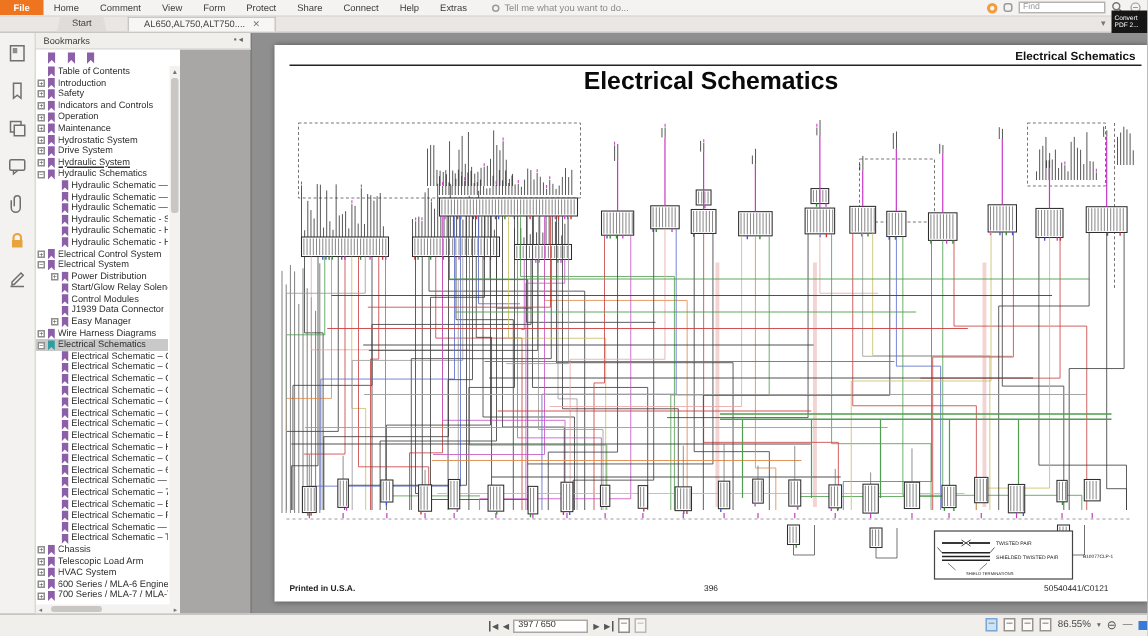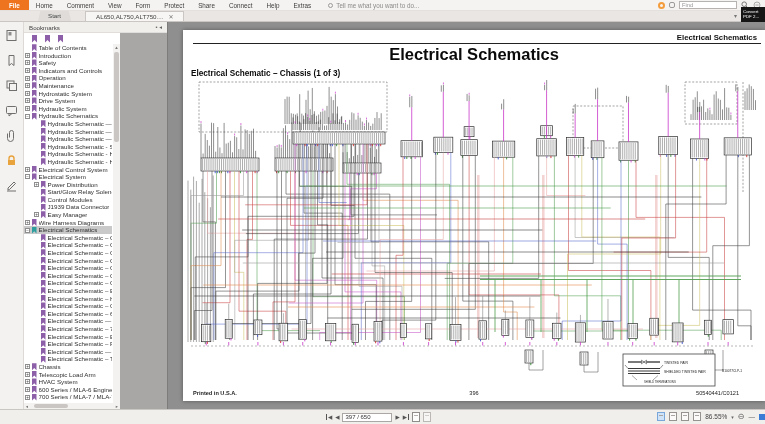--- a/index.html
+++ b/index.html
@@ -417,21 +417,20 @@
   <div class="hscroll">
     <span class="ar">◂</span>
     <span class="hthumb"></span>
     <span class="ar" style="margin-left:auto">▸</span>
   </div>
 
   <div class="page">
     <div class="phdr">Electrical Schematics</div>
     <div class="phr"></div>
     <div class="ptitle">Electrical Schematics</div>
-    <div class="psub">Electrical Schematic – Chassis (1 of 3)</div>
     <svg class="schem" width="578" height="312" viewBox="0 0 578 312">
         <rect x="14" y="2" width="188" height="50" fill="none" stroke="#666" stroke-width="0.6" stroke-dasharray="2 1.6"></rect>
         <rect x="500" y="2" width="52" height="42" fill="none" stroke="#666" stroke-width="0.6" stroke-dasharray="2 1.6"></rect>
         <rect x="388" y="26" width="50" height="42" fill="none" stroke="#666" stroke-width="0.6" stroke-dasharray="2 1.6"></rect>
         <line x1="558" y1="2" x2="558" y2="112" stroke="#666" stroke-width="0.6" stroke-dasharray="2 1.6"></line>
         <rect x="292" y="95" width="2.6" height="163" fill="#e08080" fill-opacity="0.35"></rect>
         <rect x="357" y="95" width="2.6" height="163" fill="#e08080" fill-opacity="0.35"></rect>
         <rect x="470" y="95" width="2.6" height="163" fill="#e08080" fill-opacity="0.35"></rect>
         <line x1="16" y1="43.55391027033329" x2="16" y2="78" stroke="#1f1f1f" stroke-width="0.5"></line>
         <line x1="16" y1="41.05391027033329" x2="16" y2="43.05391027033329" stroke="#c937c9" stroke-width="0.7"></line>

